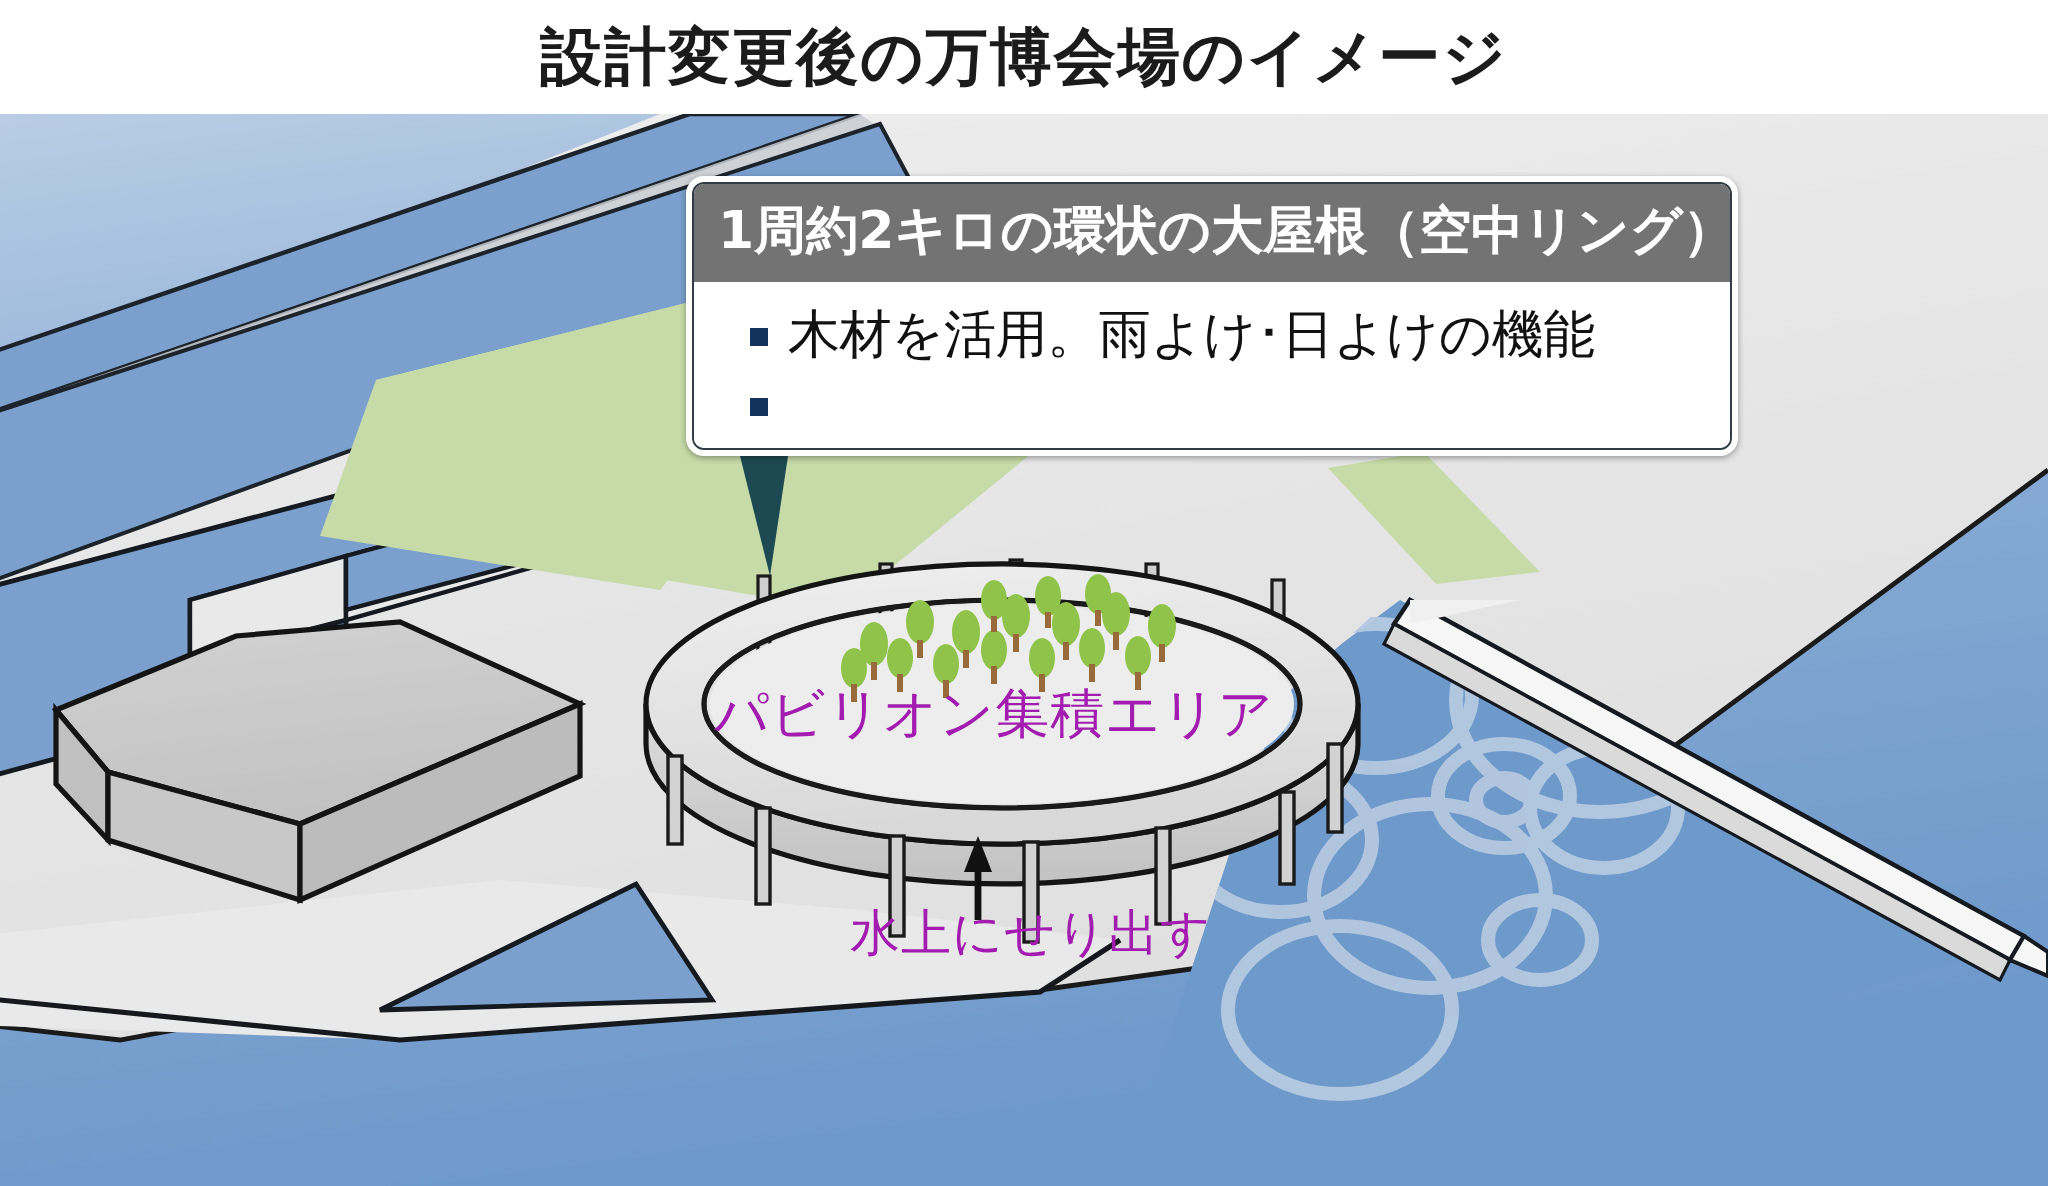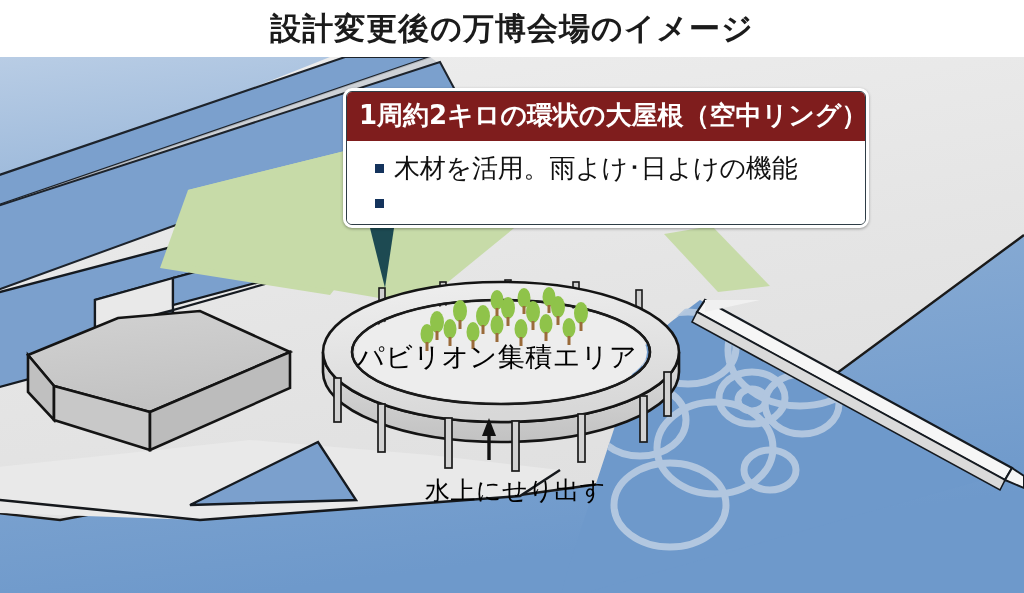--- a/index.html
+++ b/index.html
@@ -32,32 +32,32 @@
   
   #map-svg{
     position:absolute;left:0;top:0;width:1024px;height:593px;
     z-index:10;
   }
 
   
   .map-label{
     position:absolute;
     z-index:30;
-    color:#000000;
+    color:#a21caf;
     font-family:Liberation Serif, serif;
     white-space:nowrap;
     pointer-events:none;
   }
   #label-pavilion{
     left:357px;top:339px;
     font-size:27px;
     letter-spacing:0.5px;
   }
   #label-water{
-    left:425px;top:474px;
+    left:425px;top:450px;
     font-size:25px;
     letter-spacing:0.5px;
   }
 
   
   #callout{
     position:absolute;
     left:343px;top:88px;
     width:526px;
     z-index:40;
@@ -67,21 +67,21 @@
     background:#ffffff;
     box-shadow:0 1px 3px rgba(0,0,0,0.35);
   }
   #callout-inner{
     border:1px solid #2e3d46;
     border-radius:6px;
     overflow:hidden;
     background:#ffffff;
   }
   #callout-header{
-    background:#7f1d1d;
+    background:#737373;
     color:#ffffff;
     font-size:26px;
     font-weight:700;
     padding:6px 12px 8px 12px;
     letter-spacing:0px;
     font-family:"DejaVu Sans","Liberation Sans",sans-serif;
     white-space:nowrap;
     text-align:right;
   }
   #callout-body{

